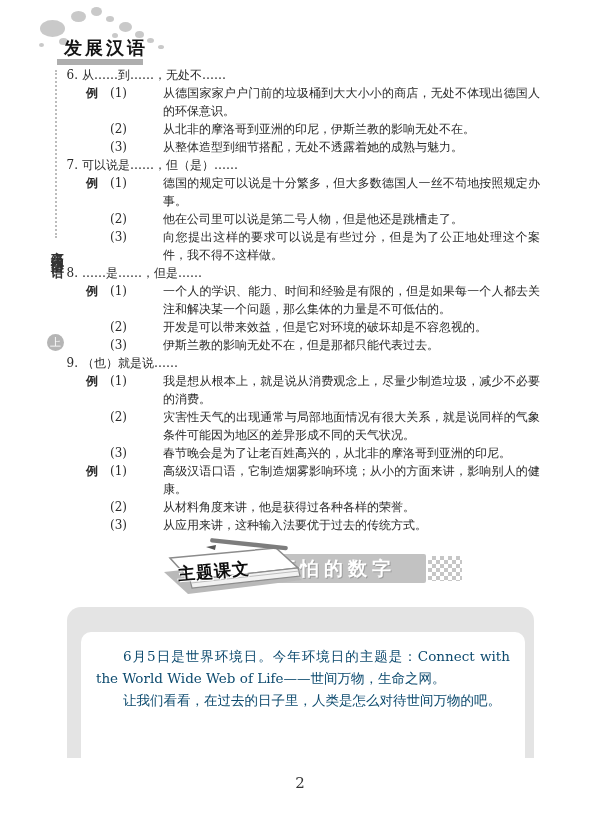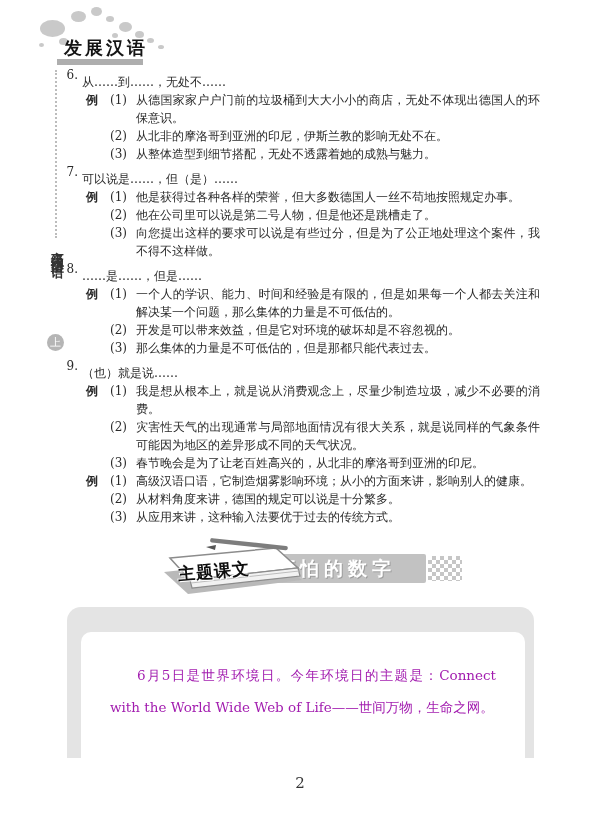--- a/index.html
+++ b/index.html
@@ -39,27 +39,27 @@
   .volume-badge {
     position:absolute; left:47px; top:334px; width:17px; height:17px; border-radius:50%;
     background:#b5b5b5; color:#fff; font-size:11px; line-height:17px; text-align:center;
     font-family:"DejaVu Sans","Liberation Sans",sans-serif;
   }
 
   
   .grammar { position:absolute; left:60px; top:66px; width:480px; font-size:12px; line-height:18px; }
   .g-row { display:flex; }
   .g-num { flex:0 0 18px; text-align:right; margin-right:4px; }
-  .g-pattern { flex:1;margin-top:7px; }
+  .g-pattern { flex:1; }
   .g-exblock { display:flex; padding-left:26px; }
   .g-exlabel { flex:0 0 16px; font-weight:bold; margin-right:8px; }
   .g-examples { flex:1; }
   .g-ex { display:flex; }
   .g-exnum { flex:0 0 26px; }
-  .g-extext { flex:1; text-align:justify; }
+  .g-extext { flex:1; text-align:justify;margin-left:27px; }
 
   
   .banner { position:absolute; left:0; top:536px; width:600px; height:66px; }
   .banner-bar {
     position:absolute; left:220px; top:18px; width:206px; height:29px; background:#c2c2c2;
     border-radius:2px; display:flex; align-items:center; justify-content:center;
   }
   .banner-title {
     font-size:19px; font-weight:bold; color:#ffffff; letter-spacing:5px; padding-left:26px;
     font-family:"DejaVu Sans","Liberation Sans",sans-serif;
@@ -80,21 +80,21 @@
 
   
   .panel {
     position:absolute; left:67px; top:607px; width:467px; height:151px;
     background:#e4e4e4; border-radius:14px 14px 0 0;
   }
   .card {
     position:absolute; left:14px; top:25px; right:9px; bottom:0;
     background:#ffffff; border-radius:10px 10px 0 0; padding:13px 15px 0 15px;
   }
-  .card p { margin:14px; font-size:13.5px; line-height:32px; text-align:justify; text-indent:2em; color:#a21caf; }
+  .card p { margin:0; font-size:13.5px; line-height:22px; text-align:justify; text-indent:2em; color:#0c4a6e; }
 
   
   .page-num { position:absolute; left:0; right:0; top:774px; text-align:center; font-size:15px; color:#333; }
 </style>
 </head>
 <body>
 
 <div class="page">
 
   <div class="bubbles">
@@ -147,21 +147,21 @@
     <div class="g-item">
       <div class="g-row">
         <span class="g-num">7.</span>
         <span class="g-pattern">可以说是……，但（是）……</span>
       </div>
       <div class="g-exblock">
         <span class="g-exlabel">例</span>
         <div class="g-examples">
           <div class="g-ex">
             <span class="g-exnum">(1)</span>
-            <span class="g-extext">他是获得过各种各样的荣誉，但大多数德国人一丝不苟地按照规定办事。</span>
+            <span class="g-extext">德国的规定可以说是十分繁多，但大多数德国人一丝不苟地按照规定办事。</span>
           </div>
           <div class="g-ex">
             <span class="g-exnum">(2)</span>
             <span class="g-extext">他在公司里可以说是第二号人物，但是他还是跳槽走了。</span>
           </div>
           <div class="g-ex">
             <span class="g-exnum">(3)</span>
             <span class="g-extext">向您提出这样的要求可以说是有些过分，但是为了公正地处理这个案件，我不得不这样做。</span>
           </div>
         </div>
@@ -179,21 +179,21 @@
           <div class="g-ex">
             <span class="g-exnum">(1)</span>
             <span class="g-extext">一个人的学识、能力、时间和经验是有限的，但是如果每一个人都去关注和解决某一个问题，那么集体的力量是不可低估的。</span>
           </div>
           <div class="g-ex">
             <span class="g-exnum">(2)</span>
             <span class="g-extext">开发是可以带来效益，但是它对环境的破坏却是不容忽视的。</span>
           </div>
           <div class="g-ex">
             <span class="g-exnum">(3)</span>
-            <span class="g-extext">那么集体的力量是不可低估的，但是那都只能代表过去。</span>
+            <span class="g-extext">伊斯兰教的影响无处不在，但是那都只能代表过去。</span>
           </div>
         </div>
       </div>
     </div>
 
     <div class="g-item">
       <div class="g-row">
         <span class="g-num">9.</span>
         <span class="g-pattern">（也）就是说……</span>
       </div>
@@ -219,21 +219,21 @@
     <div class="g-item">
       <div class="g-exblock">
         <span class="g-exlabel">例</span>
         <div class="g-examples">
           <div class="g-ex">
             <span class="g-exnum">(1)</span>
             <span class="g-extext">高级汉语口语，它制造烟雾影响环境；从小的方面来讲，影响别人的健康。</span>
           </div>
           <div class="g-ex">
             <span class="g-exnum">(2)</span>
-            <span class="g-extext">从材料角度来讲，德国的规定可以说是十分繁多。</span>
+            <span class="g-extext">从材料角度来讲，他是获得过各种各样的荣誉。</span>
           </div>
           <div class="g-ex">
             <span class="g-exnum">(3)</span>
             <span class="g-extext">从应用来讲，这种输入法要优于过去的传统方式。</span>
           </div>
         </div>
       </div>
     </div>
 
   </div>
@@ -255,18 +255,19 @@
           <polygon points="48,11 58,9 57,14" fill="#555"></polygon>
         </g>
       </svg>
       <span class="badge-label">主题课文</span>
     </div>
   </div>
 
   <div class="panel">
     <div class="card">
       <p>6月5日是世界环境日。今年环境日的主题是：Connect with the World Wide Web of Life——世间万物，生命之网。</p>
+      <p>让我们看看，在过去的日子里，人类是怎么对待世间万物的吧。</p>
     </div>
   </div>
 
   <div class="page-num">2</div>
 
 </div>
 
 </body></html>

